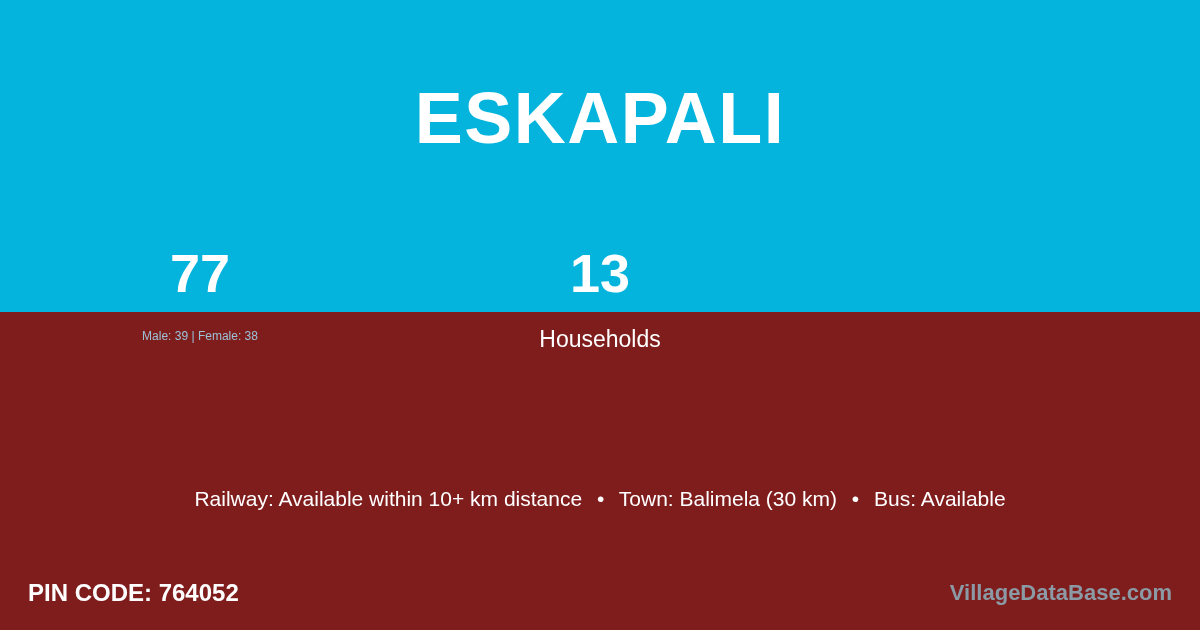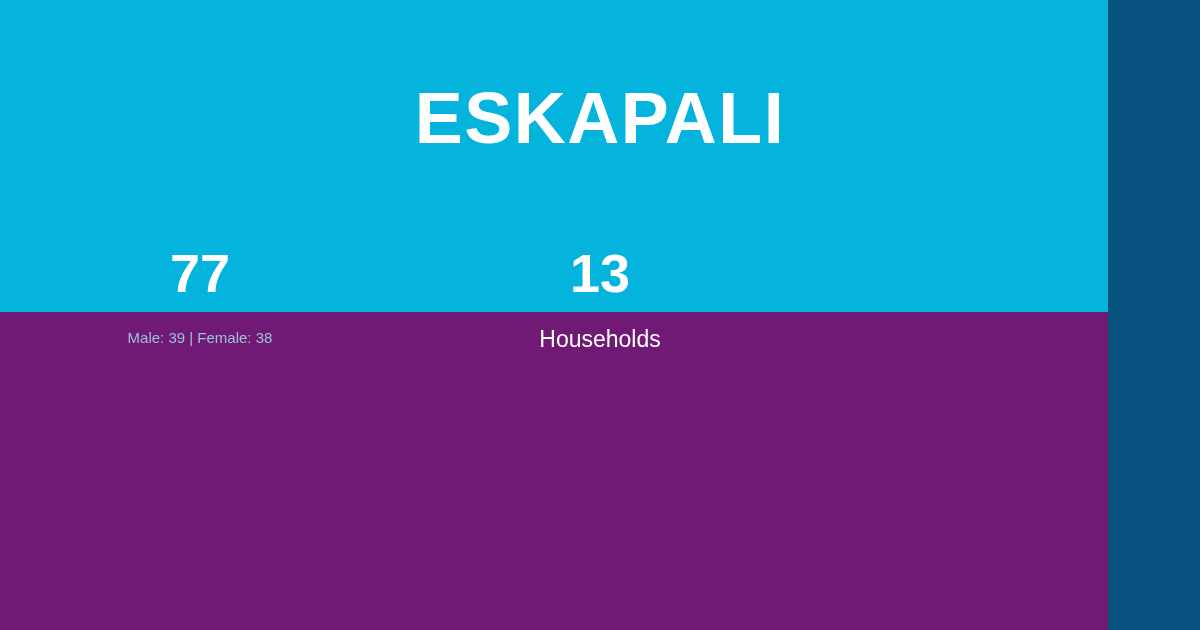--- a/index.html
+++ b/index.html
@@ -10,23 +10,23 @@
   body {
     width: 1200px;
     height: 630px;
     background: #07527e;
     font-family: "Liberation Sans", sans-serif;
     overflow: hidden;
   }
 
   .card {
     position: relative;
-    width: 1108px;
+    width: 1200px;
     height: 630px;
-    background: #701a75;
+    background: #7f1d1d;
     overflow: hidden;
   }
 
   
   .top-band {
     position: absolute;
     left: 0;
     top: 0;
     width: 1200px;
     height: 312px;
@@ -91,21 +91,21 @@
     display: block;
     font-size: 23px;
     font-weight: normal;
     line-height: 1.0;
     color: #ffffff;
     padding-top: 16px;
     white-space: nowrap;
   }
   .stat-sub {
     display: block;
-    font-size: 15px;
+    font-size: 12px;
     font-weight: normal;
     line-height: 1.0;
     color: #9cc2d6;
     padding-top: 18px;
     white-space: nowrap;
   }
 
   
   .infra {
     position: absolute;
@@ -174,15 +174,26 @@
     <div class="stat">
       <span class="stat-value">13</span>
       <span class="stat-label">Households</span>
     </div>
 
     <div class="stat">
     </div>
 
   </div>
 
+  <div class="infra">
+    <span>Railway: Available within 10+ km distance</span>
+    <span class="infra-sep">•</span>
+    <span>Town: Balimela (30 km)</span>
+    <span class="infra-sep">•</span>
+    <span>Bus: Available</span>
+  </div>
 
+  <div class="footer">
+    <span class="pin-code">PIN CODE: 764052</span>
+    <span class="brand">VillageDataBase.com</span>
+  </div>
 
 </div>
 
 </body></html>

